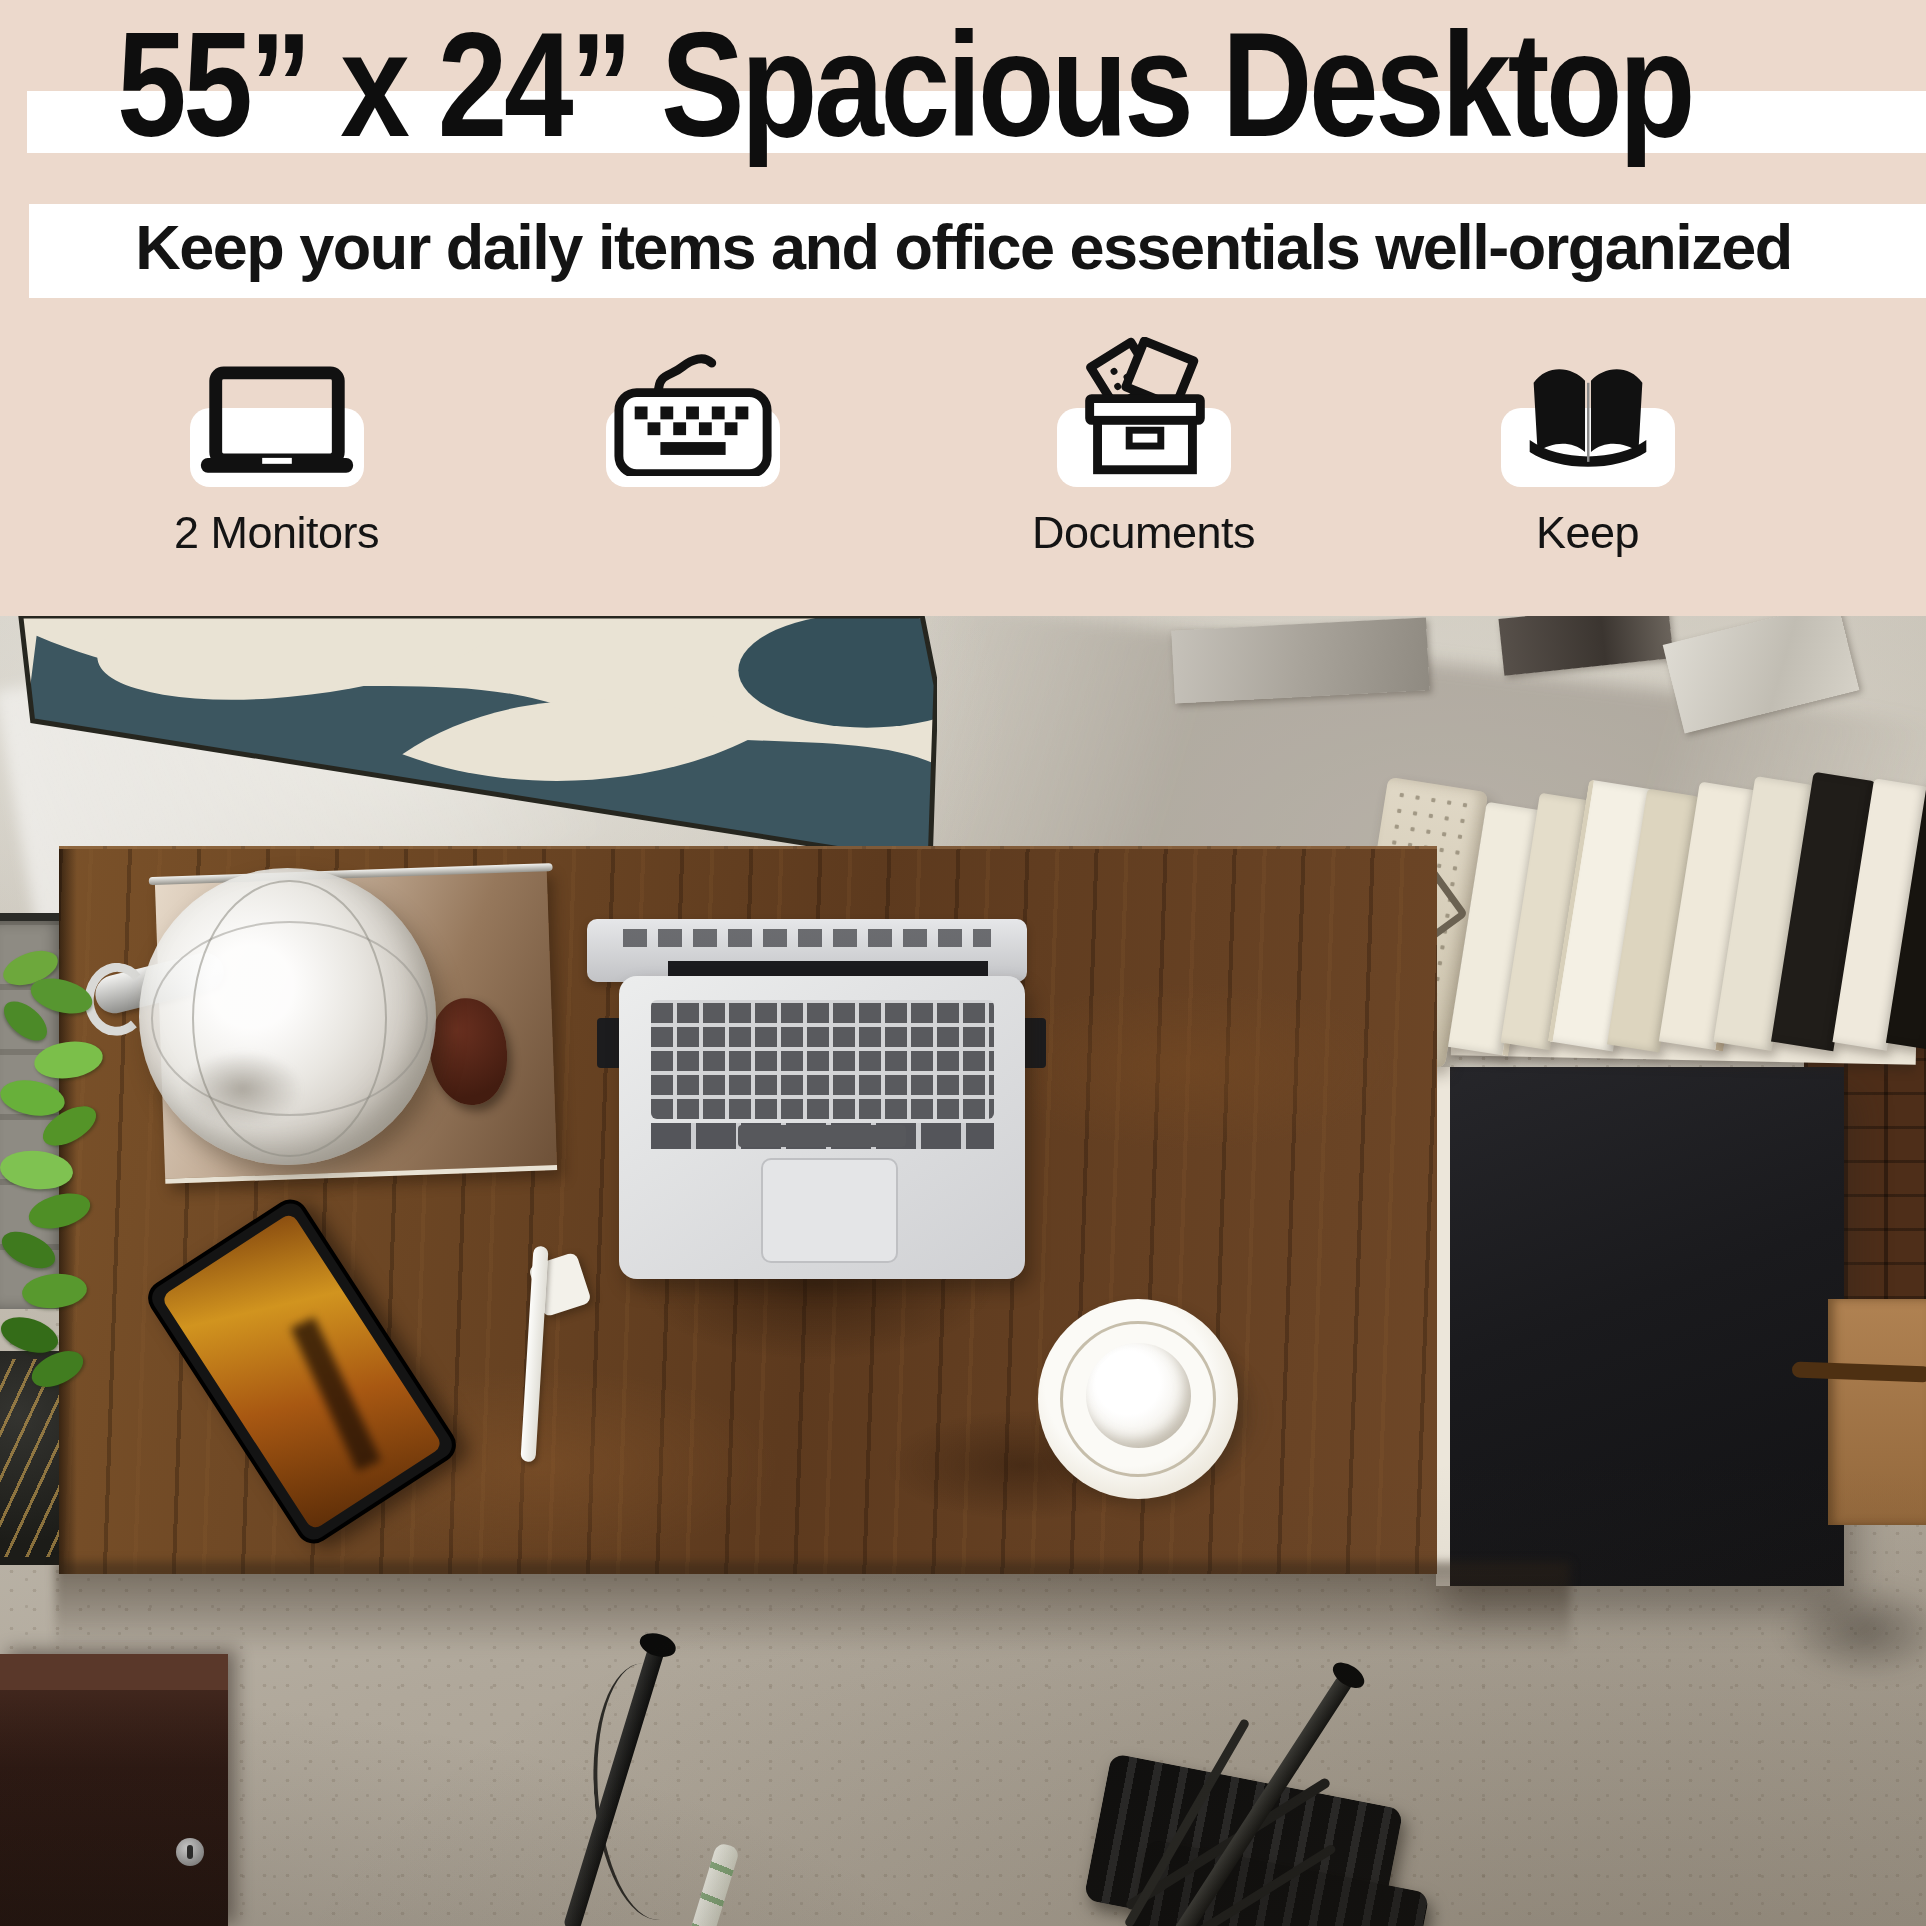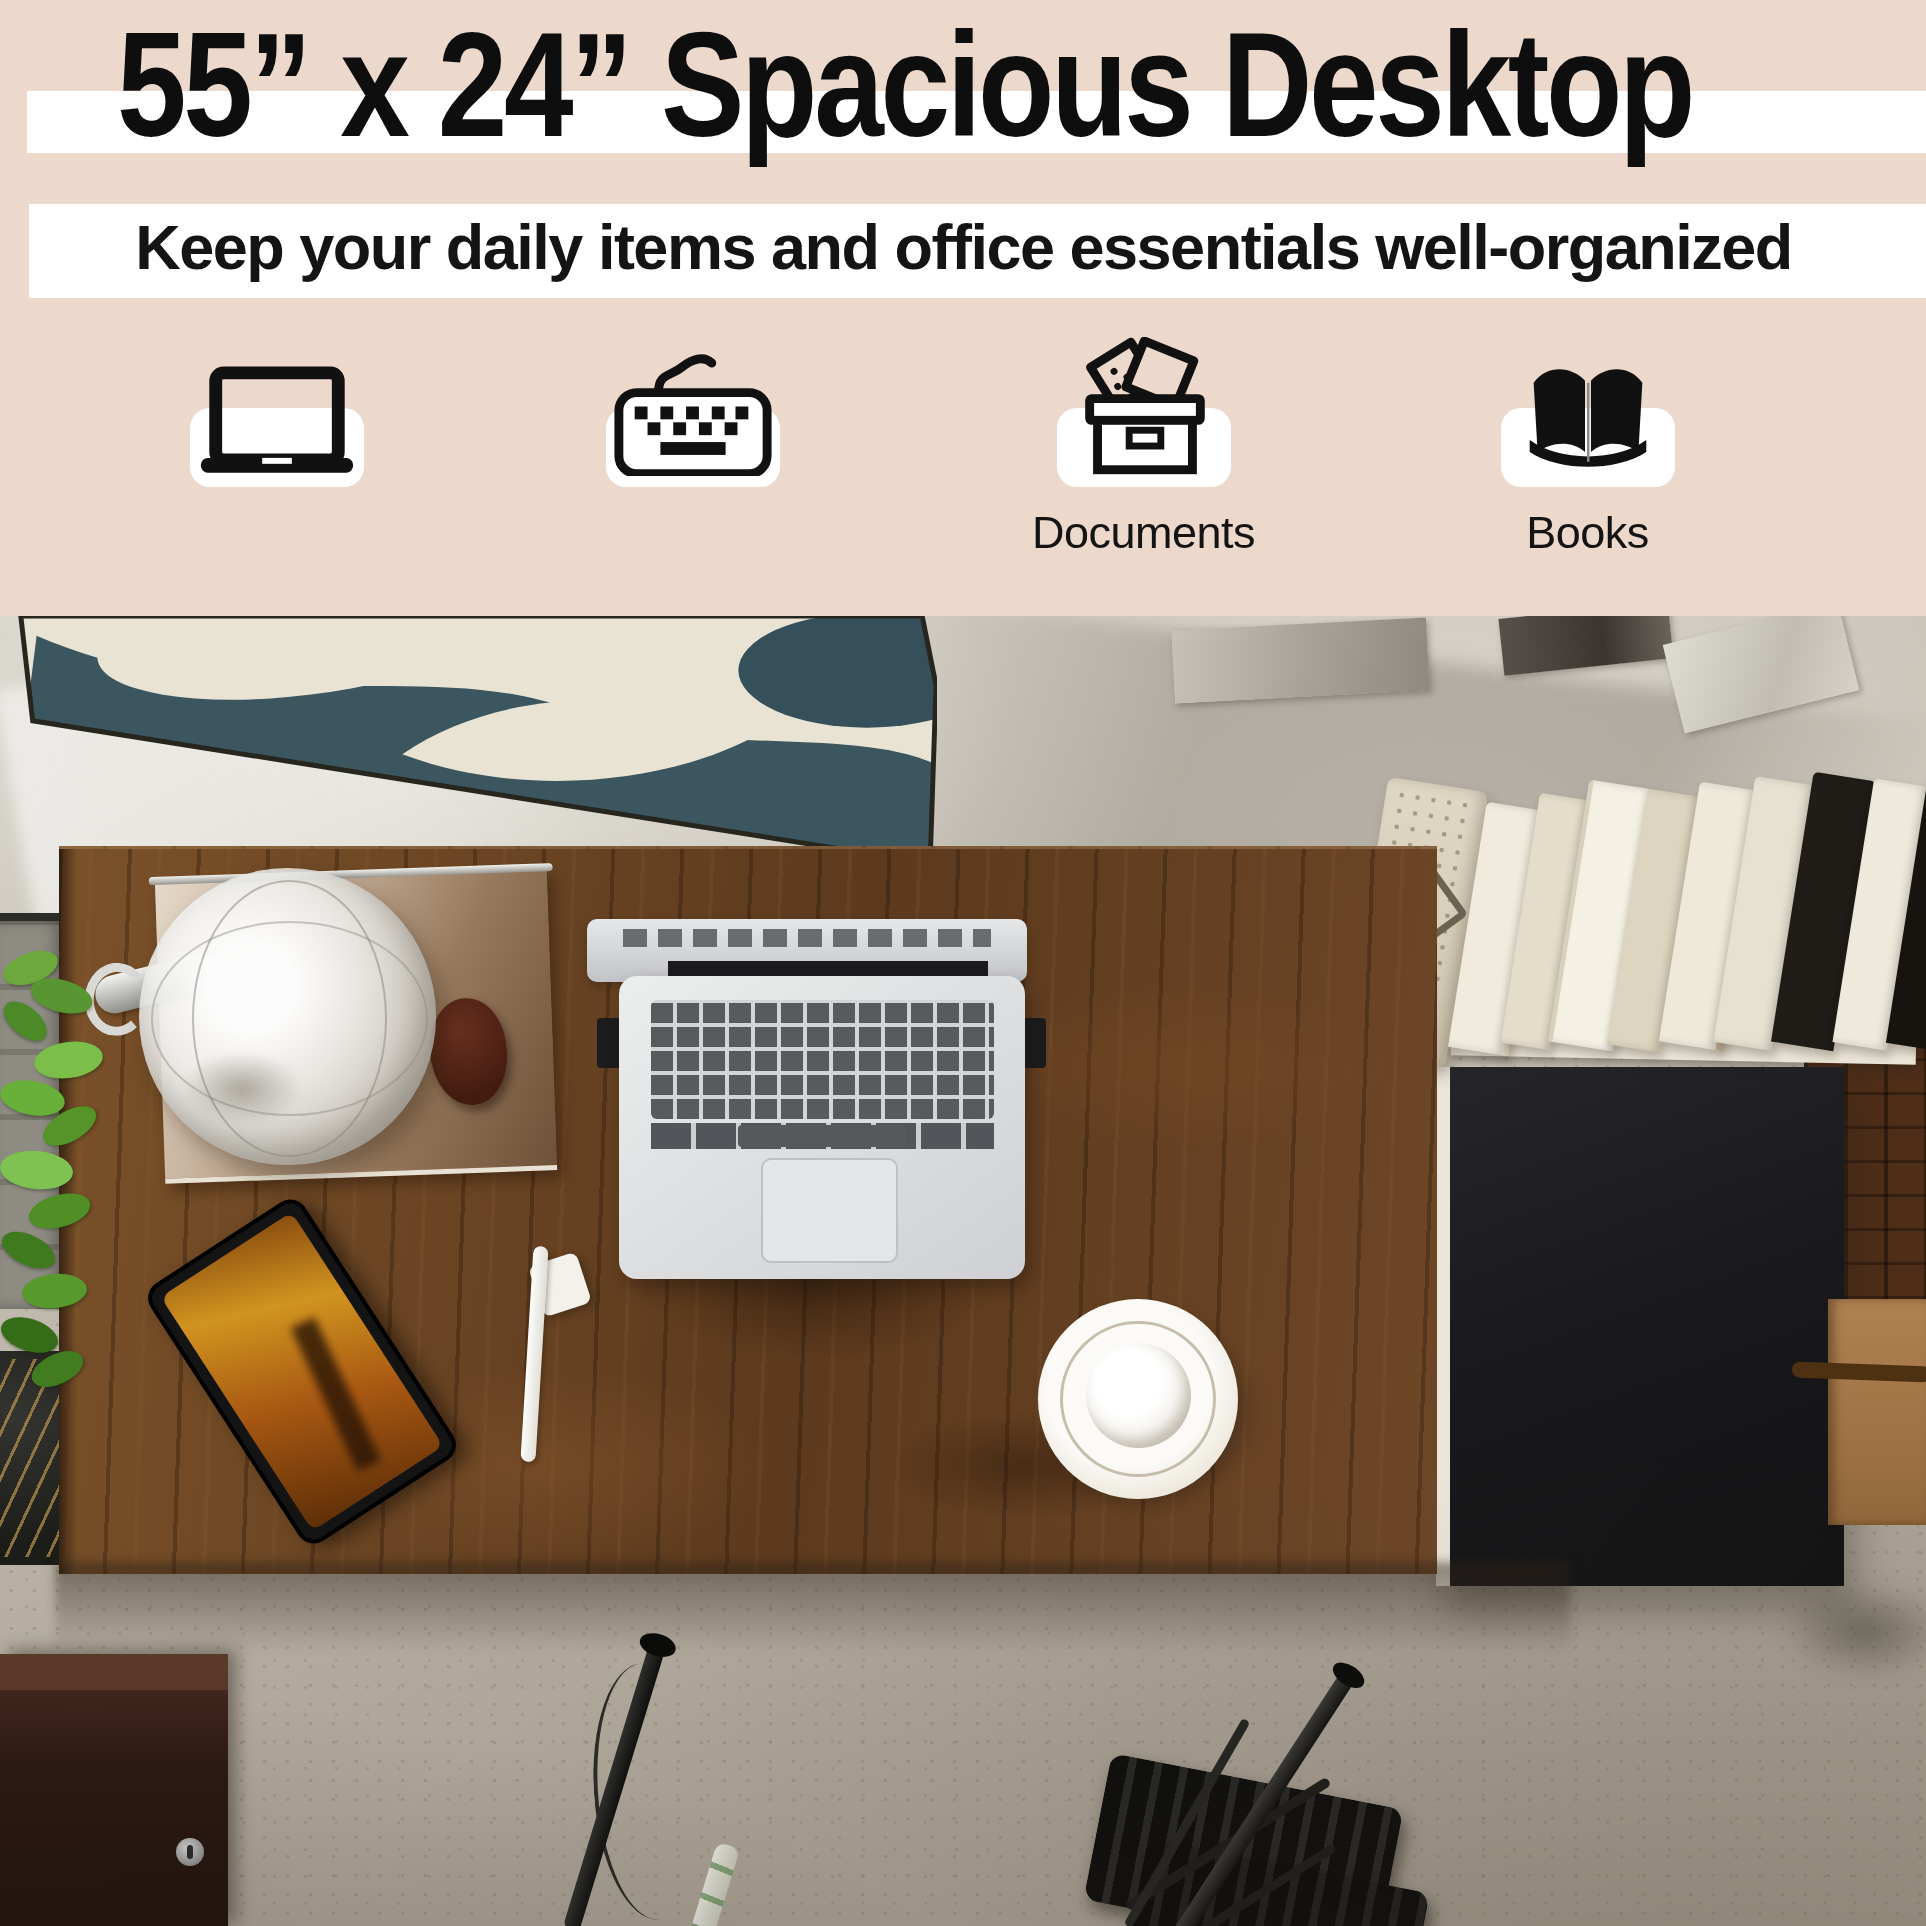--- a/index.html
+++ b/index.html
@@ -223,20 +223,21 @@
 
   <section>
 
     <div class="feature f1">
       <div class="tile"></div>
       <svg class="ficon" width="168" height="139" viewBox="0 0 170 140">
         <rect x="23" y="36" width="124" height="88" rx="8" fill="none" stroke="#111" stroke-width="13"></rect>
         <rect x="8" y="122" width="154" height="15" rx="7" fill="#111"></rect>
         <rect x="70" y="122" width="30" height="6" fill="#fff"></rect>
       </svg>
+      <div class="flabel">2 Monitors</div>
     </div>
 
     <div class="feature f2">
       <div class="tile"></div>
       <svg class="ficon" width="168" height="139" viewBox="0 0 170 140">
         <path d="M50,56 C50,36 62,40 74,30 C84,22 96,18 104,26" fill="none" stroke="#111" stroke-width="9" stroke-linecap="round"></path>
         <rect x="10" y="56" width="150" height="82" rx="18" fill="#fff" stroke="#111" stroke-width="9"></rect>
         <g fill="#111">
           <rect x="26" y="70" width="13" height="13"></rect>
             <rect x="52" y="70" width="13" height="13"></rect>
@@ -272,21 +273,21 @@
     </div>
 
     <div class="feature f4">
       <div class="tile"></div>
       <svg class="ficon" width="168" height="139" viewBox="0 0 170 140">
         <path d="M30,46 C44,26 70,30 82,44 L82,116 C68,104 48,106 34,116 Z" fill="#111"></path>
         <path d="M140,46 C126,26 100,30 88,44 L88,116 C102,104 122,106 136,116 Z" fill="#111"></path>
         <path d="M26,104 C56,126 114,126 144,104 L144,116 C114,136 56,136 26,116 Z" fill="#111"></path>
         <rect x="84" y="46" width="2.5" height="80" fill="#8a8a8a"></rect>
       </svg>
-      <div class="flabel">Books</div>
+      <div class="flabel">Keep</div>
     </div>
   </section>
 
   <section class="photo">
     <div class="abs speckle"></div>
     <div class="abs light-streak"></div>
     <div class="abs wall-shadow"></div>
 
     <svg class="abs" style="left:6px;top:0;" width="931" height="255" viewBox="0 0 940 258">
       <defs>

